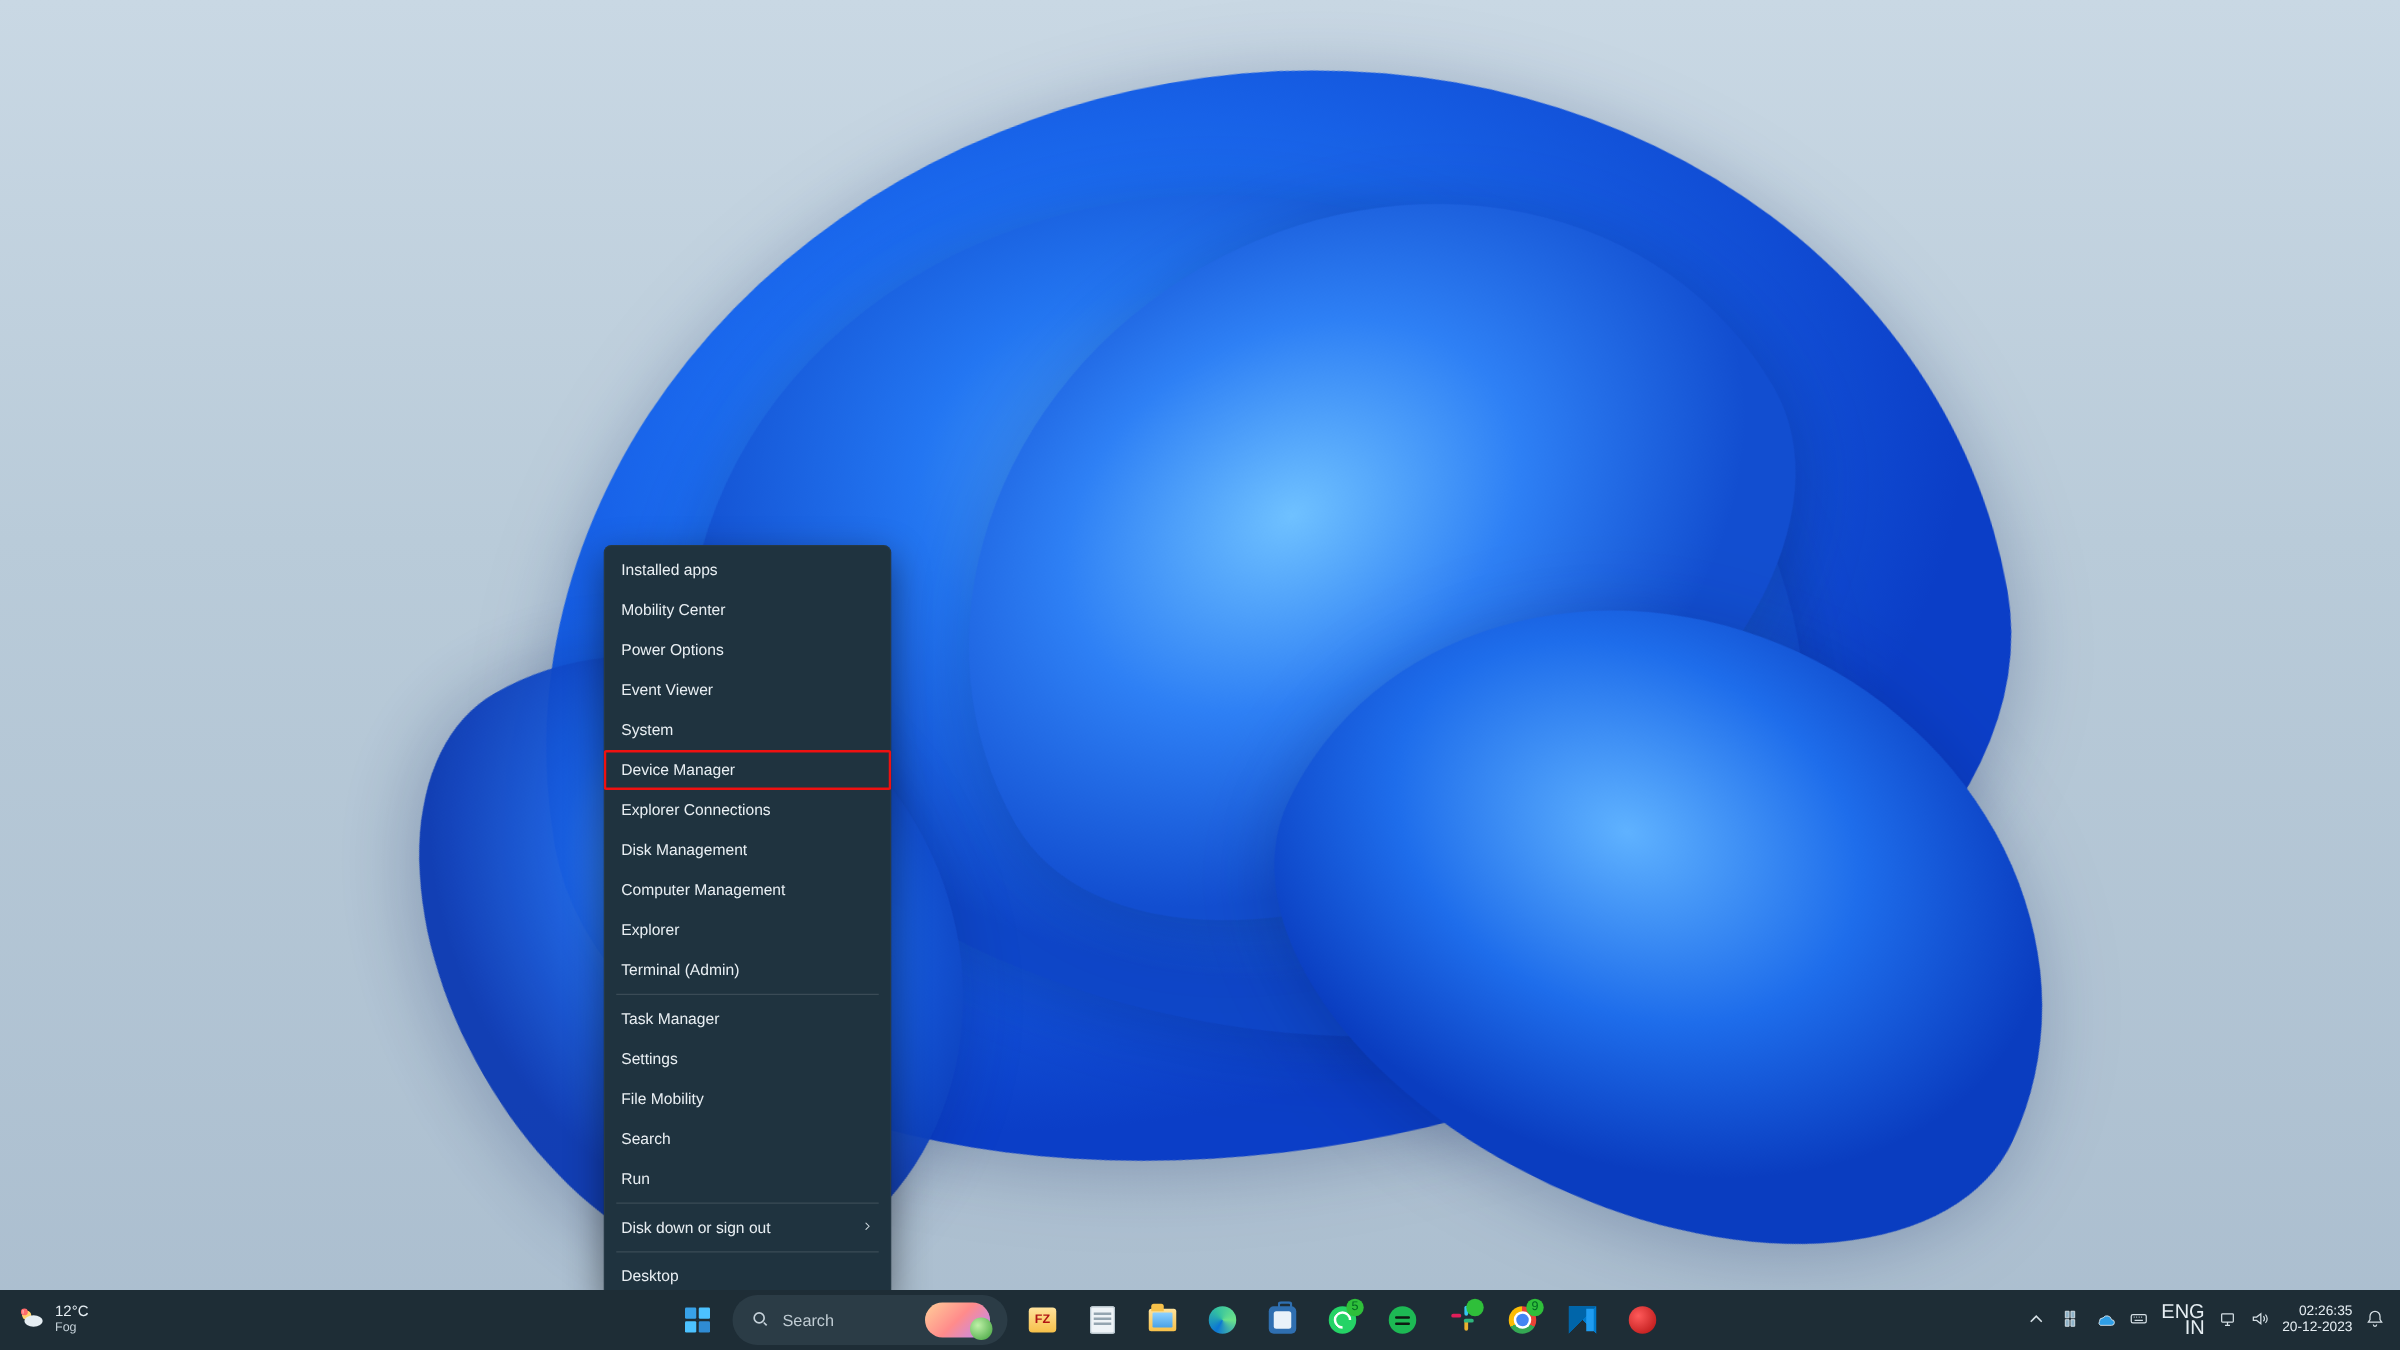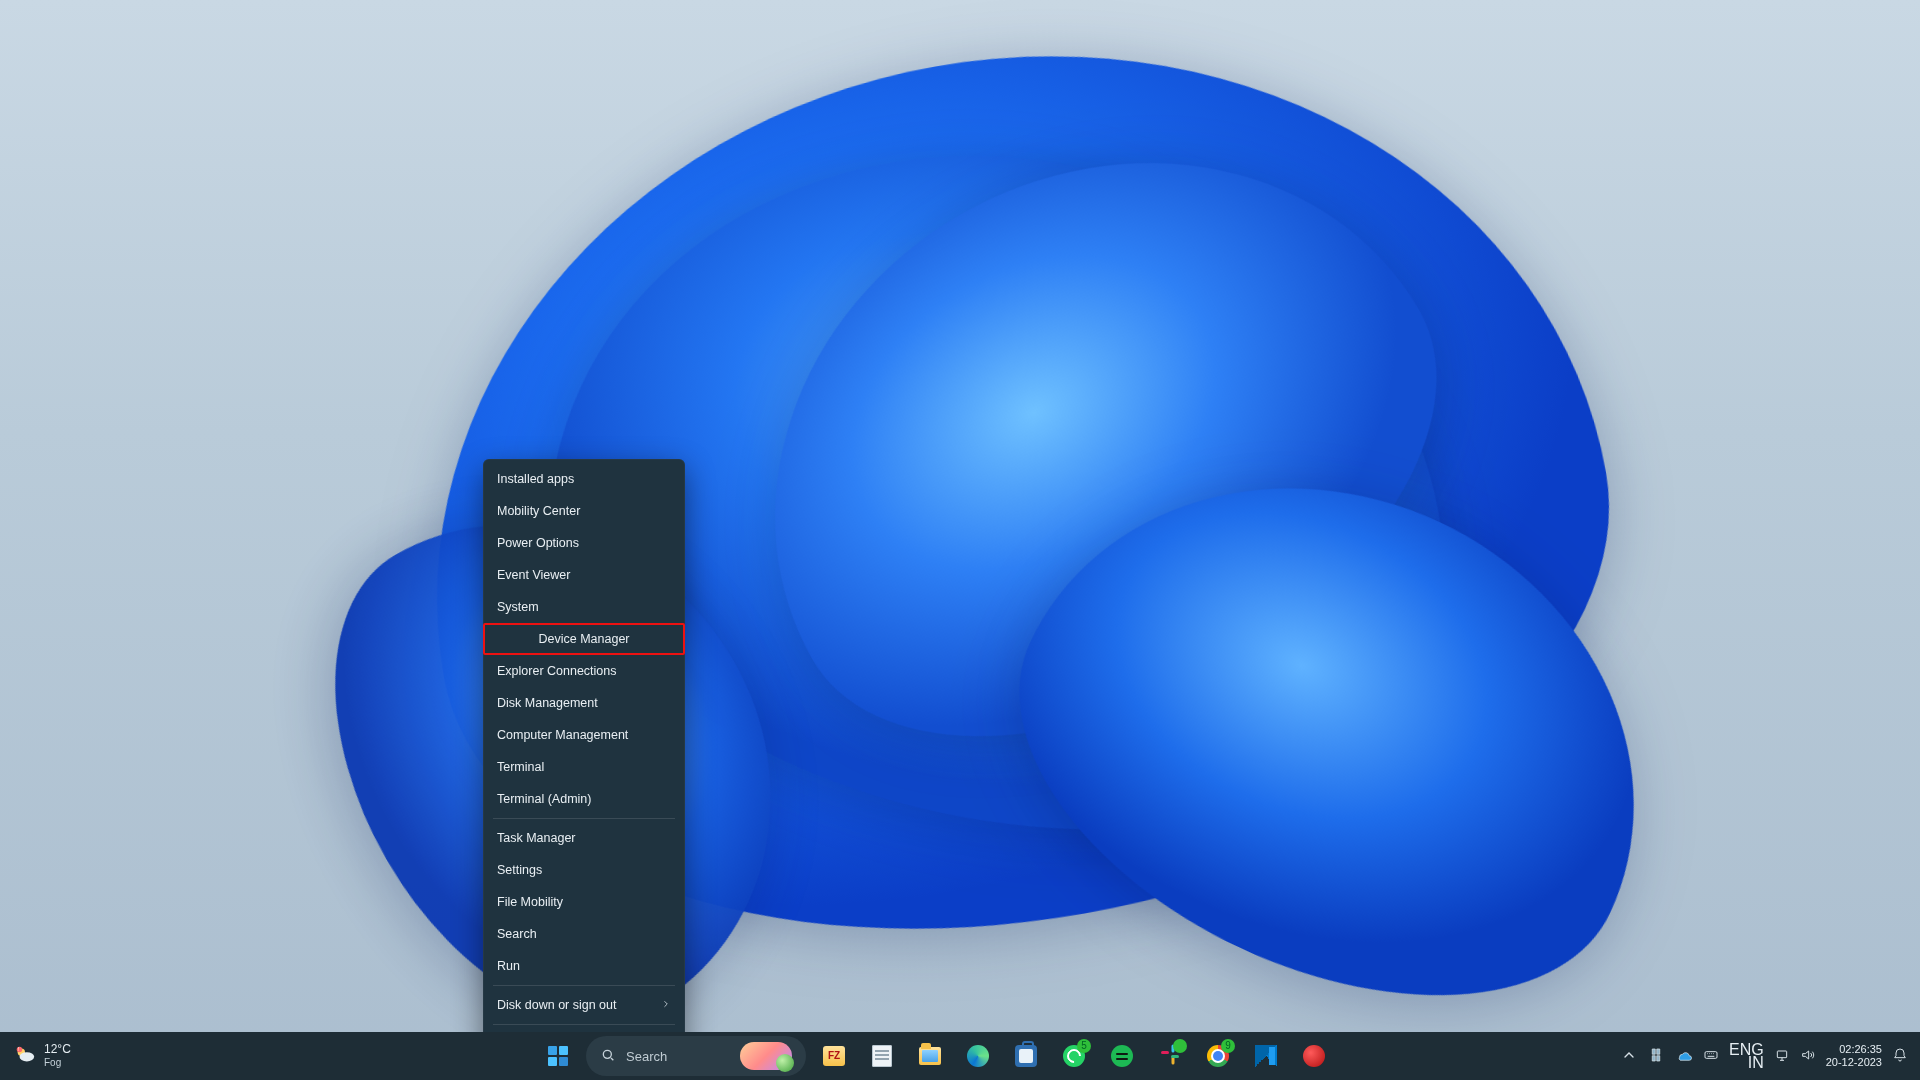--- a/index.html
+++ b/index.html
@@ -26,39 +26,37 @@
         background: radial-gradient(55% 55% at 45% 40%, #6fc1ff 0%, #2e80f5 50%, #124ed0 100%); }
   .p4 { width: 640px;  height: 470px; left: 1020px; top: 500px; transform: rotate(25deg);
         background: radial-gradient(55% 55% at 40% 40%, #5fb2ff 0%, #1e6deb 55%, #0a3dc0 100%); }
   .p5 { width: 520px;  height: 400px; left: 300px; top: 560px; transform: rotate(60deg);
         background: radial-gradient(55% 55% at 45% 40%, #5aadff 0%, #195fe0 55%, #0a38b3 100%); opacity:.95; }
 
   
   .winx-menu {
     position: absolute;
     left: 483px; top: 436px;           
-    width: 202px;
+    width: 230px;
     background: #1f333f;
     border-radius: 6px;
     padding: 4px 0;
     color: #e9eff3;
     font-size: 12.5px;
     box-shadow: 0 10px 30px rgba(0,0,0,.45), 0 0 0 1px rgba(255,255,255,0.03) inset;
-    margin-top: 23px;
   }
   .winx-item {
     padding: 7px 14px;
     line-height: 18px;
     cursor: default;
     display: flex; align-items: center; justify-content: space-between;
   }
   .winx-item.highlight {
     box-shadow: 0 0 0 2px #e11 inset;
     border-radius: 2px;
-    justify-content: center;
   }
   .winx-sep { height: 1px; margin: 3px 10px; background: rgba(255,255,255,0.12); }
   .winx-chevron svg { width: 10px; height: 10px; stroke: #cfd9df; }
 
   
   .taskbar {
     position: absolute; bottom: 0; left: 0; right: 0;
     height: 48px;
     background: #1e2d36;
     display: flex; align-items: center;
@@ -217,21 +215,21 @@
       <div class="winx-item">
         <span>Explorer Connections</span>
       </div>
       <div class="winx-item">
         <span>Disk Management</span>
       </div>
       <div class="winx-item">
         <span>Computer Management</span>
       </div>
       <div class="winx-item">
-        <span>Terminal</span>
+        <span>Explorer</span>
       </div>
       <div class="winx-item">
         <span>Terminal (Admin)</span>
       </div>
       <div class="winx-sep"></div>
       <div class="winx-item">
         <span>Task Manager</span>
       </div>
       <div class="winx-item">
         <span>Settings</span>

